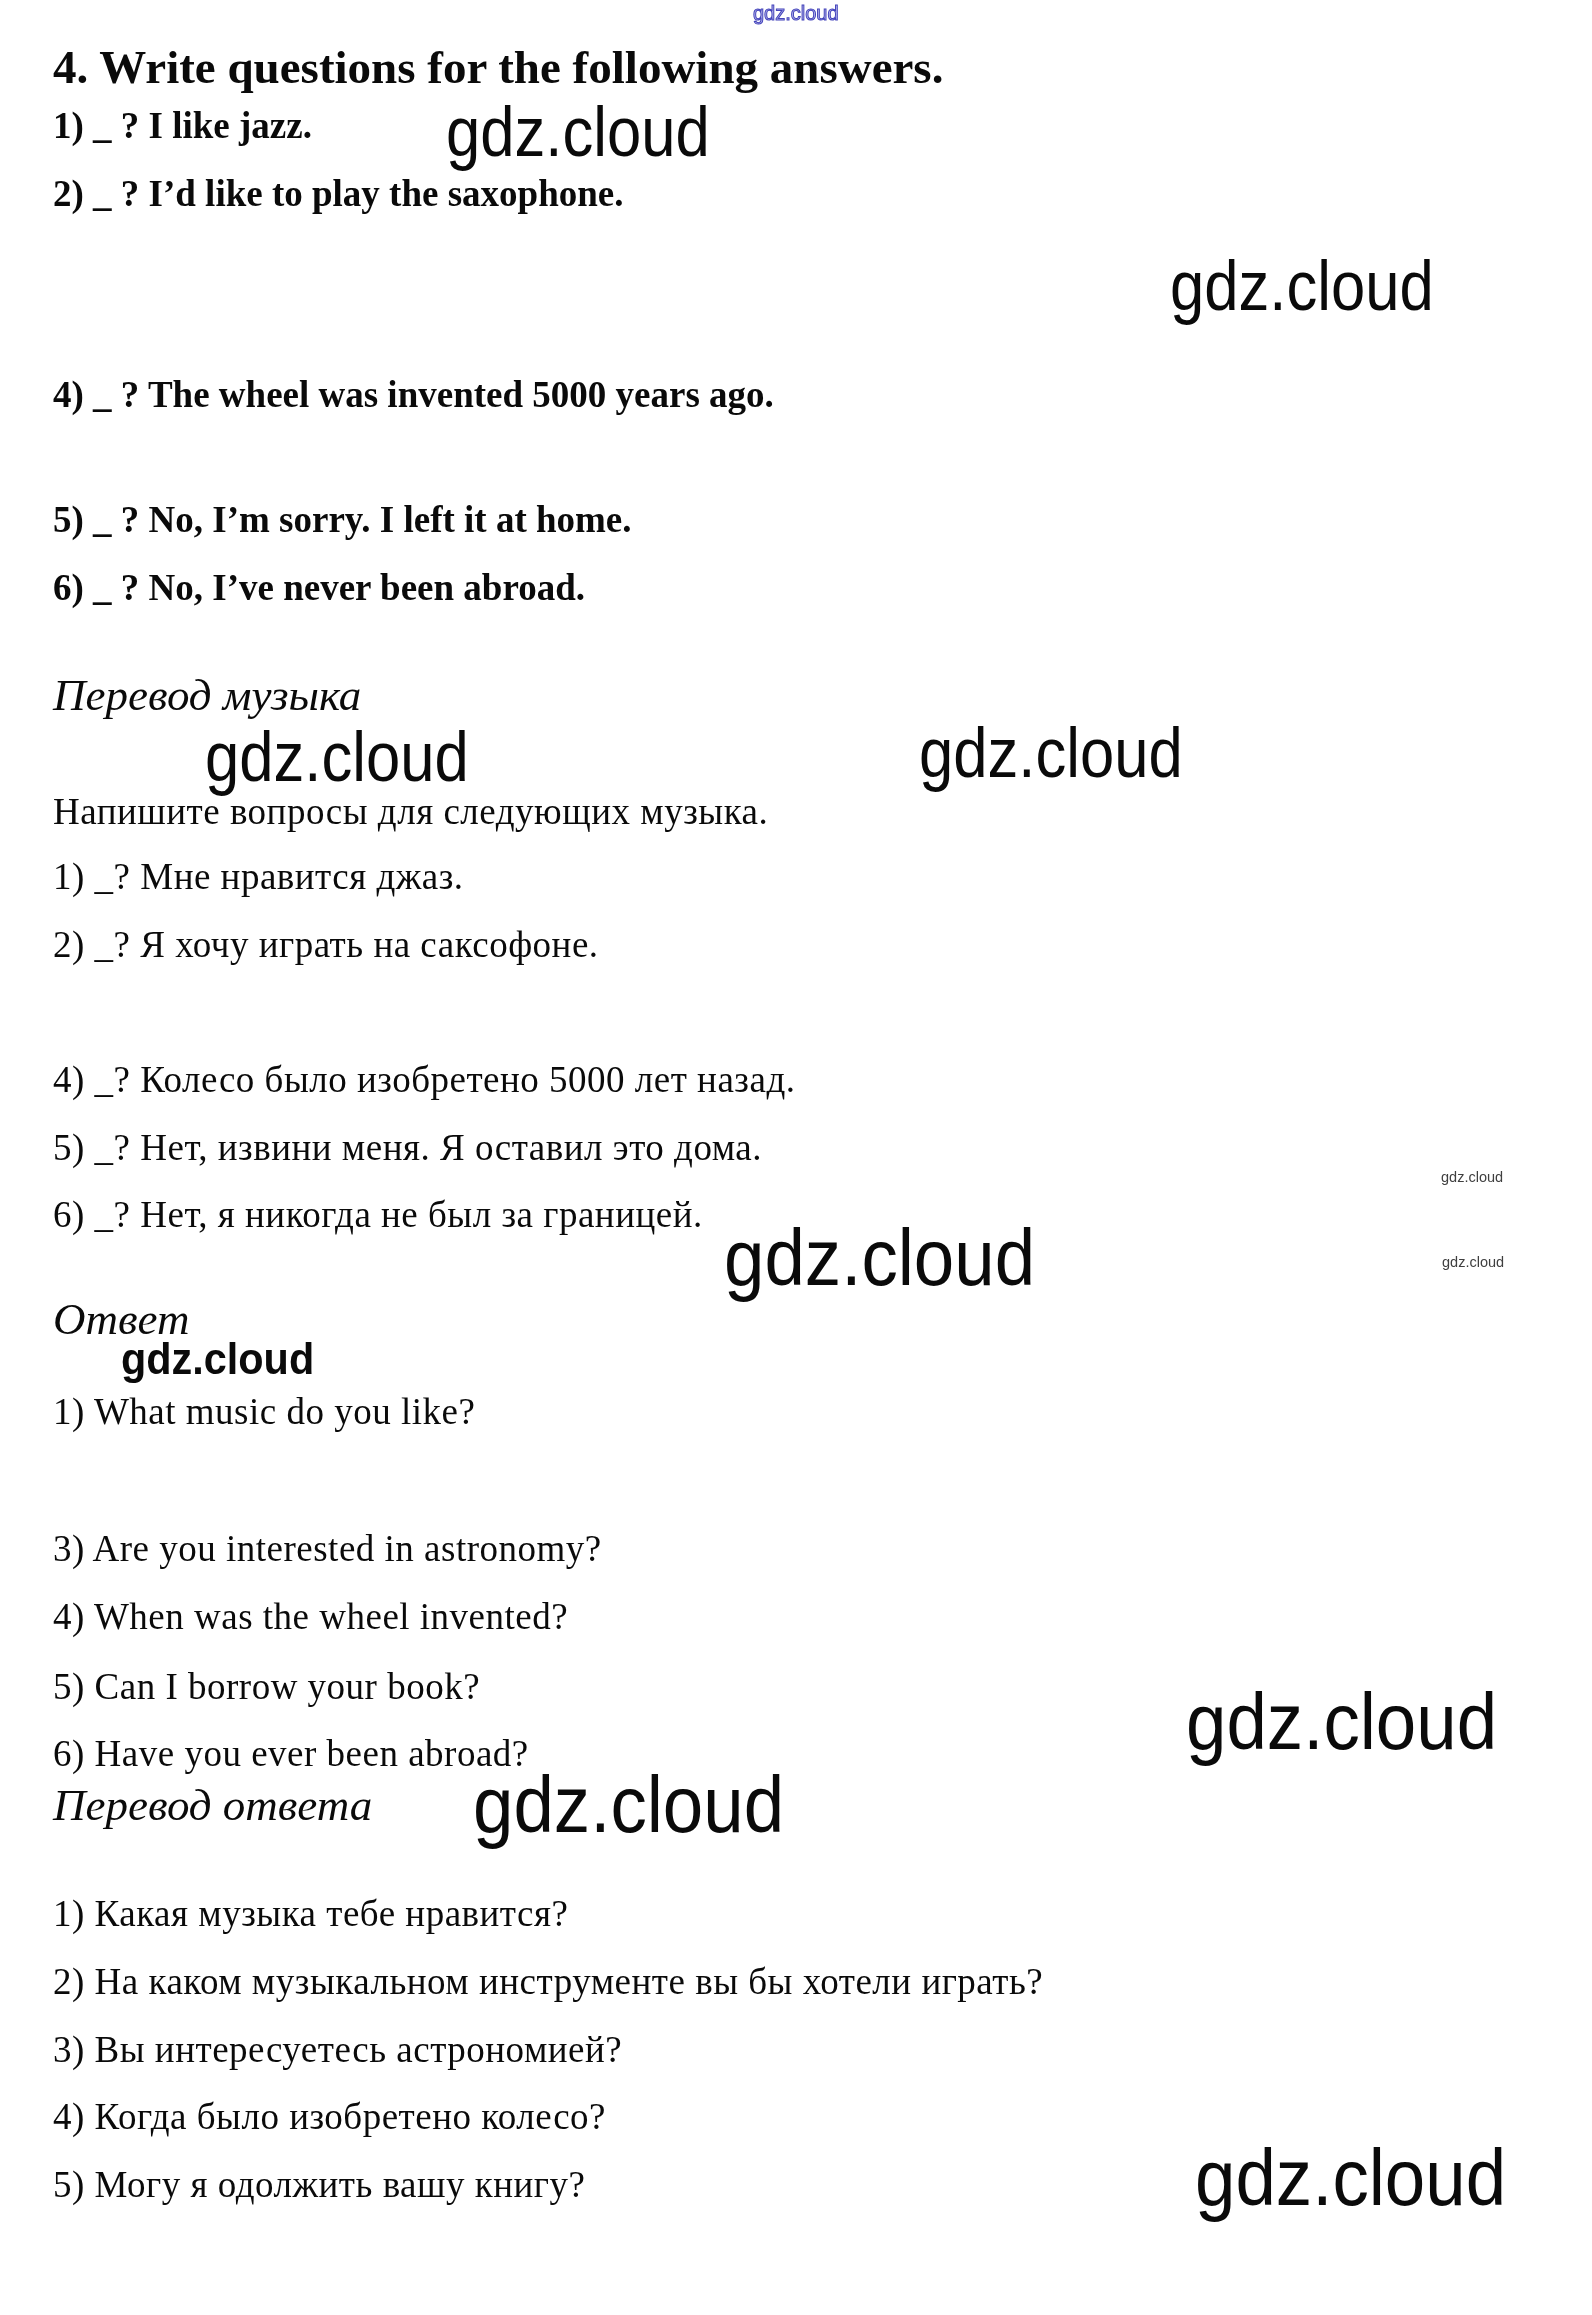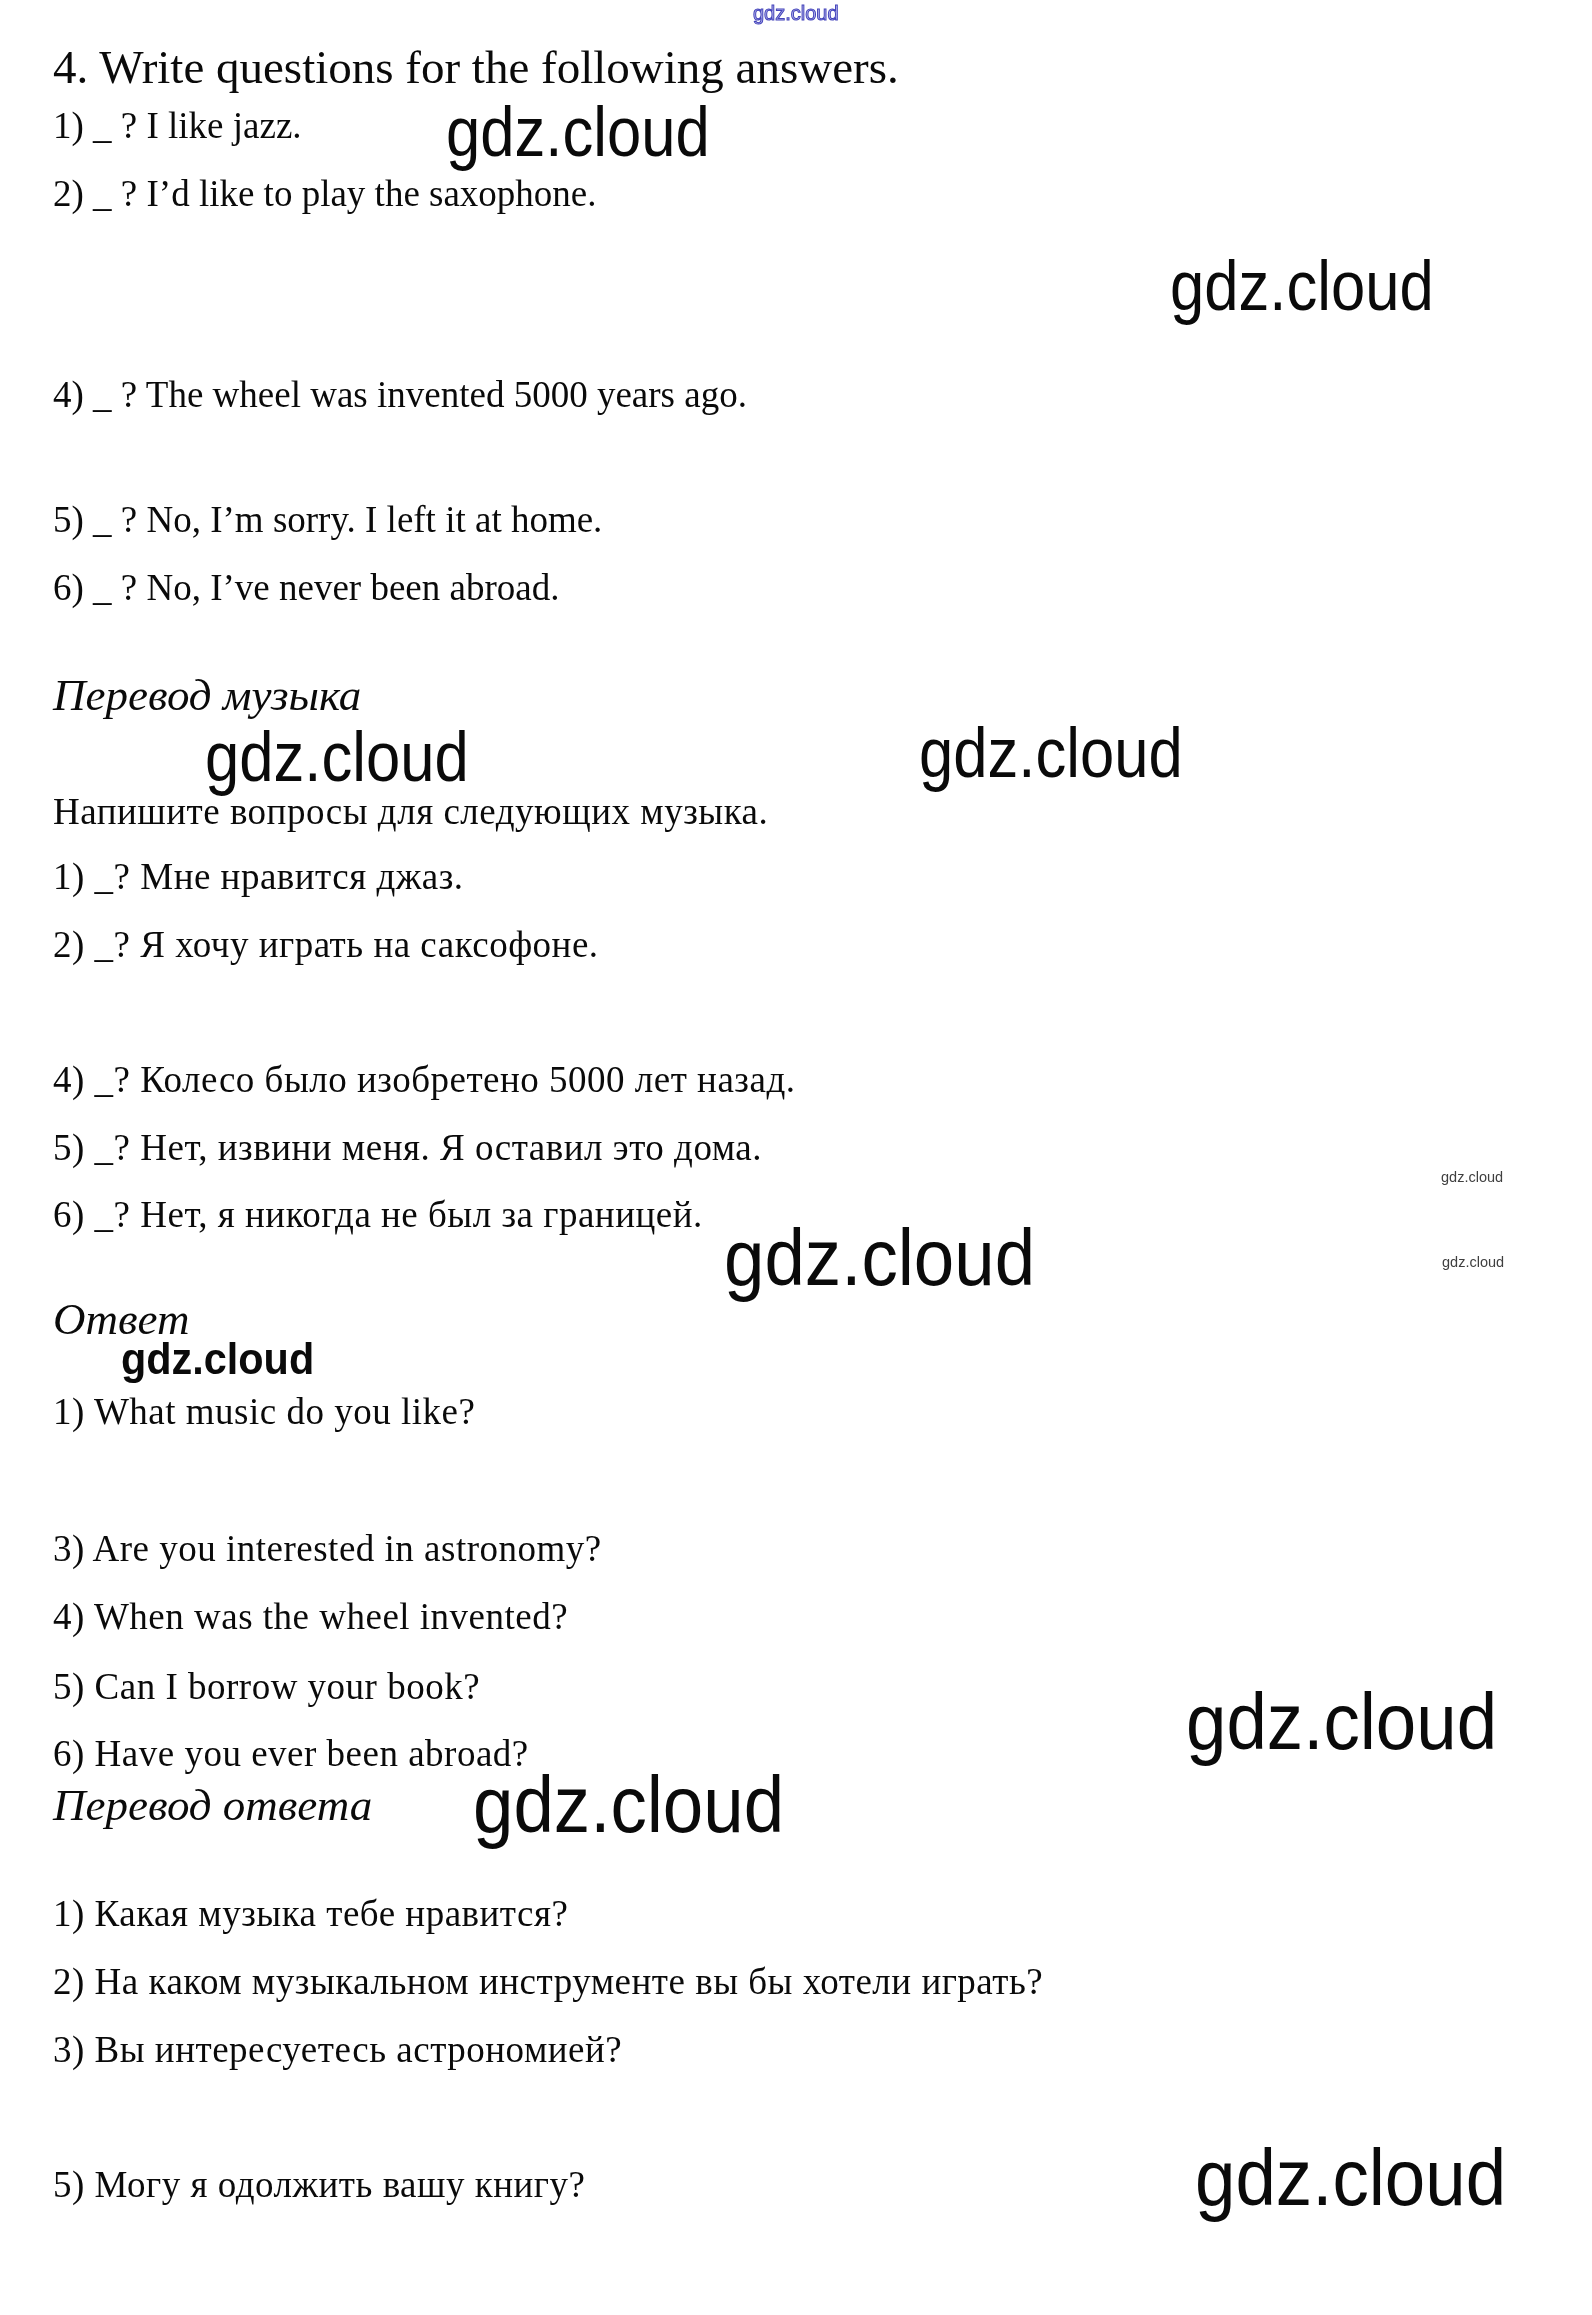--- a/index.html
+++ b/index.html
@@ -13,21 +13,21 @@
   }
   .line{
     position:absolute;
     left:53px;
     font-size:37px;
     line-height:1.2;
     color:#0a0a0a;
     white-space:nowrap;
     letter-spacing:0.5px;
   }
-  .bold{font-weight:normal;letter-spacing:0;}
+  .bold{font-weight:bold;letter-spacing:0;}
   .heading{font-size:47px;}
   .ital{font-style:italic;font-size:45px;letter-spacing:0;}
   .wm{
     position:absolute;
     font-family:"Liberation Sans", sans-serif;
     color:#0a0a0a;
     line-height:1;
     white-space:nowrap;
     transform-origin:0 0;
   }
@@ -91,18 +91,19 @@
   <div class="line" style="top:1732px">6) Have you ever been abroad?</div>
 
   <div class="wm wm-xl" style="left:1186px;top:1682px">gdz.cloud</div>
 
   <div class="line ital" style="top:1778px">Перевод ответа</div>
   <div class="wm wm-xl" style="left:473px;top:1765px">gdz.cloud</div>
 
   <div class="line" style="top:1892px">1) Какая музыка тебе нравится?</div>
   <div class="line" style="top:1960px">2) На каком музыкальном инструменте вы бы хотели играть?</div>
   <div class="line" style="top:2028px">3) Вы интересуетесь астрономией?</div>
+  <div class="line" style="top:2095px">4) Когда было изобретено колесо?</div>
   <div class="line" style="top:2163px">5) Могу я одолжить вашу книгу?</div>
 
   <div class="wm wm-xl" style="left:1195px;top:2138px">gdz.cloud</div>
 
 </div>
 
 
 </body></html>

